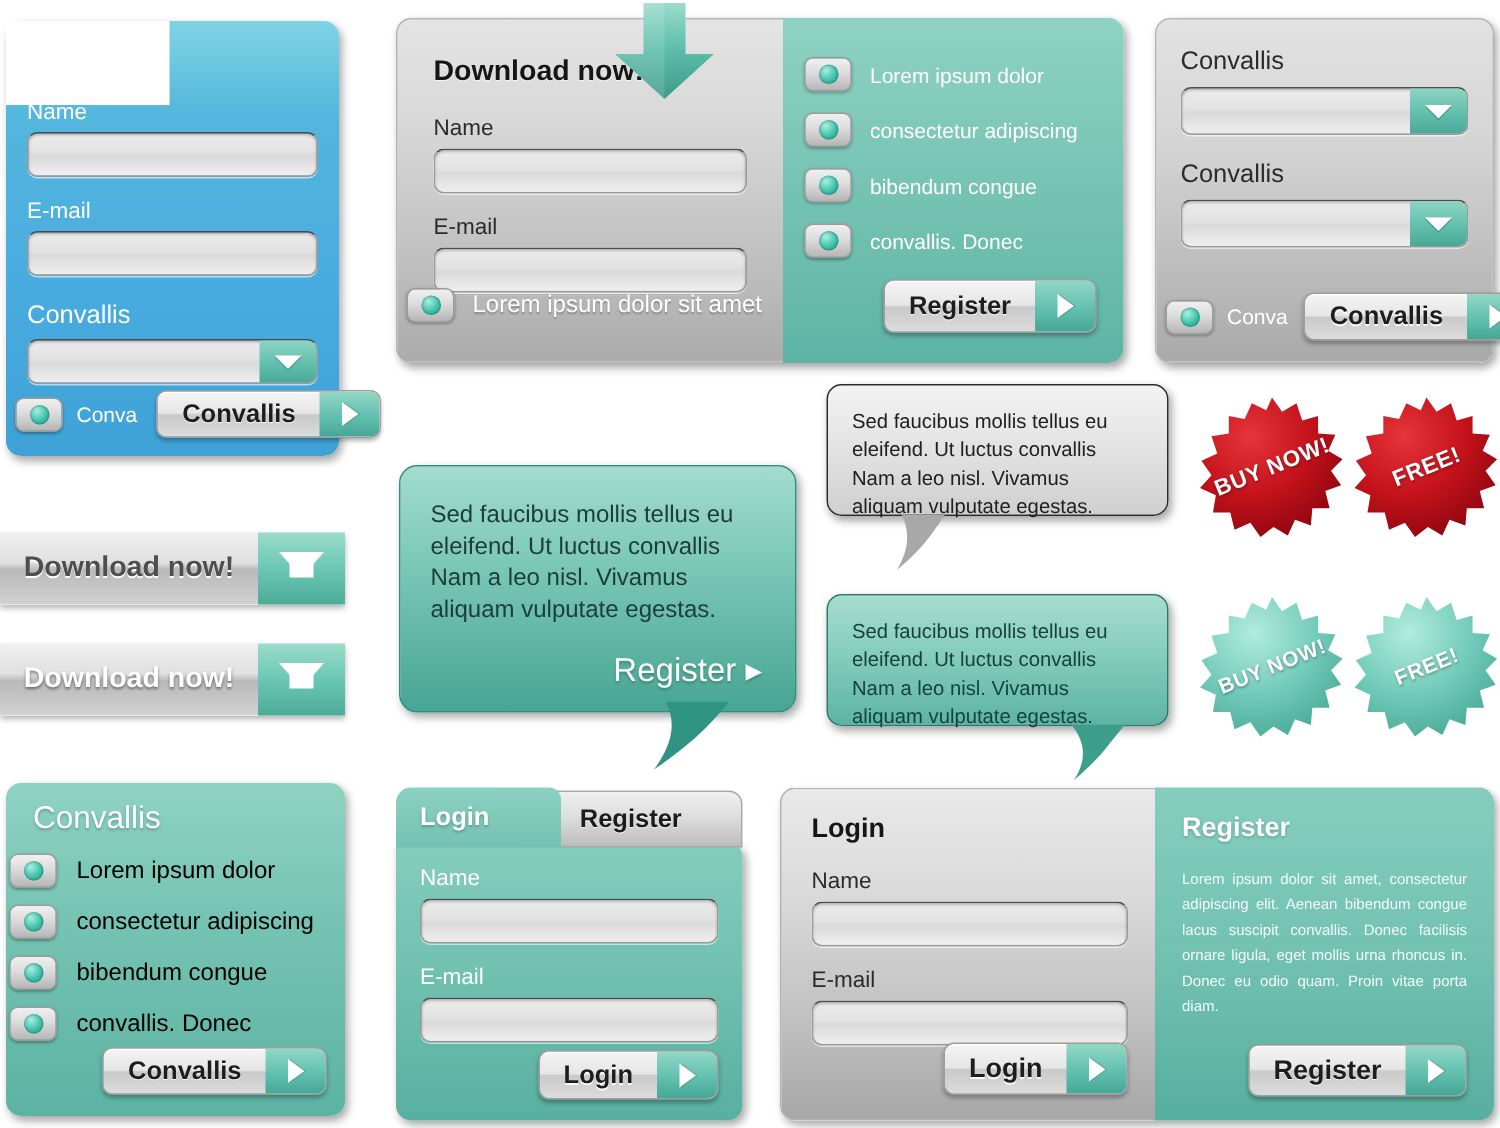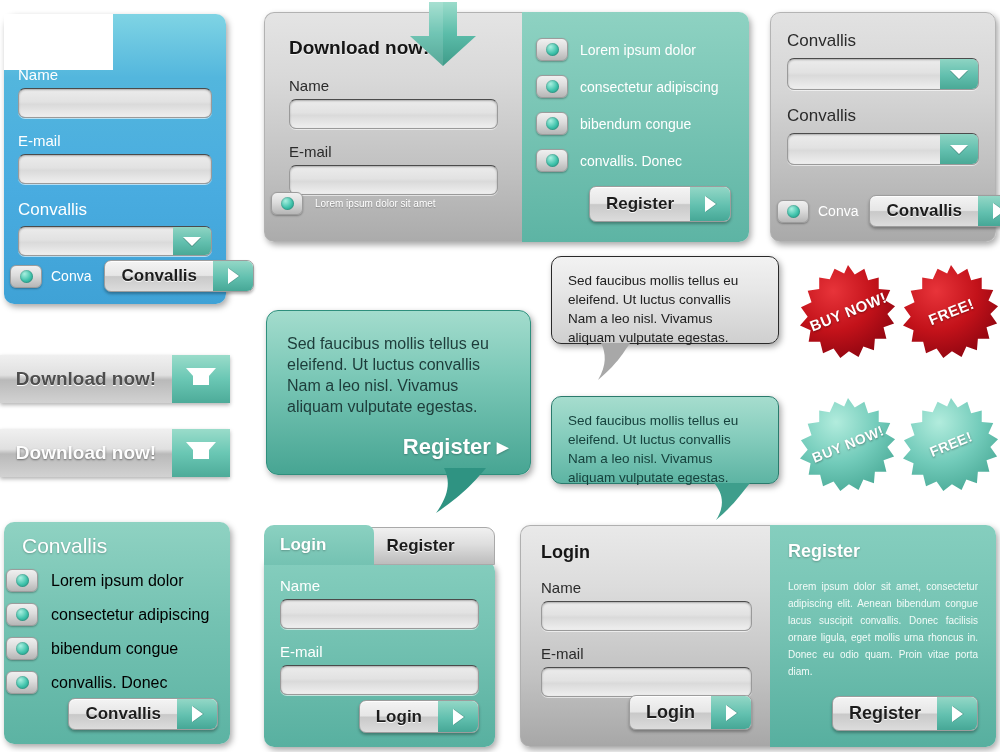--- a/index.html
+++ b/index.html
@@ -135,21 +135,21 @@
   
   #selects{ left:770px; top:12px; width:226px; height:230px; }
 
   
   #bubble-big{ left:266px; top:310px; width:265px; height:165px; border-radius:12px;
     background:linear-gradient(180deg,#a3dccd 0%,#7dc9b8 38%,#47a593 100%);
     border:1px solid #2f8f7d;
   }
   #bubble-big .body{ color:#1d3c3a; font-size:16px; line-height:21px; padding:22px 20px 0 20px; }
   #bubble-big .reg{
-    position:absolute; right:22px; bottom:14px; color:#fff; font-size:22px; font-weight:bold;
+    position:absolute; right:22px; bottom:14px; color:#fff; font-size:22px; font-weight:normal;
     text-shadow:0 1px 2px rgba(0,0,0,.25);
     text-align:right;
   }
   #tail-big{
     position:absolute; left:430px; top:468px; width:56px; height:46px; z-index:2;
   }
 
   
   .sbubble{ position:absolute; width:228px; height:88px; border-radius:10px; padding:14px 16px; }
   .sbubble .body{ font-size:13.5px; line-height:19px; }
@@ -275,21 +275,21 @@
         <div style="font-size:19px;font-weight:bold;color:#151515;text-shadow:0 1px 0 rgba(255,255,255,.7);margin-bottom:18px">Download now!</div>
         <div class="field-label" style="margin-bottom:5px">Name</div>
         <input class="input" style="margin-bottom: 14px;" value="">
         <div class="field-label" style="margin-bottom:5px">E-mail</div>
         <input class="input" value="" style="">
       </div>
       <div class="bullet-row" style="position:absolute;left:6px;bottom:26px;gap:12px">
         <span class="bullet">
             <i></i>
           </span>
-        <span class="txt" style="color:#ffffff;font-size:10px;text-shadow:0 1px 1px rgba(0,0,0,.25)">Lorem ipsum dolor sit amet</span>
+        <span class="txt" style="color:#ffffff;font-size:16px;text-shadow:0 1px 1px rgba(0,0,0,.25)">Lorem ipsum dolor sit amet</span>
       </div>
     </div>
 
     <div class="right">
       <div style="padding:26px 0 0 0">
         <div class="bullet-row" style="margin:0 0 14px 14px">
           <span class="bullet">
               <i></i>
             </span>
           <span class="txt">Lorem  ipsum  dolor</span>

